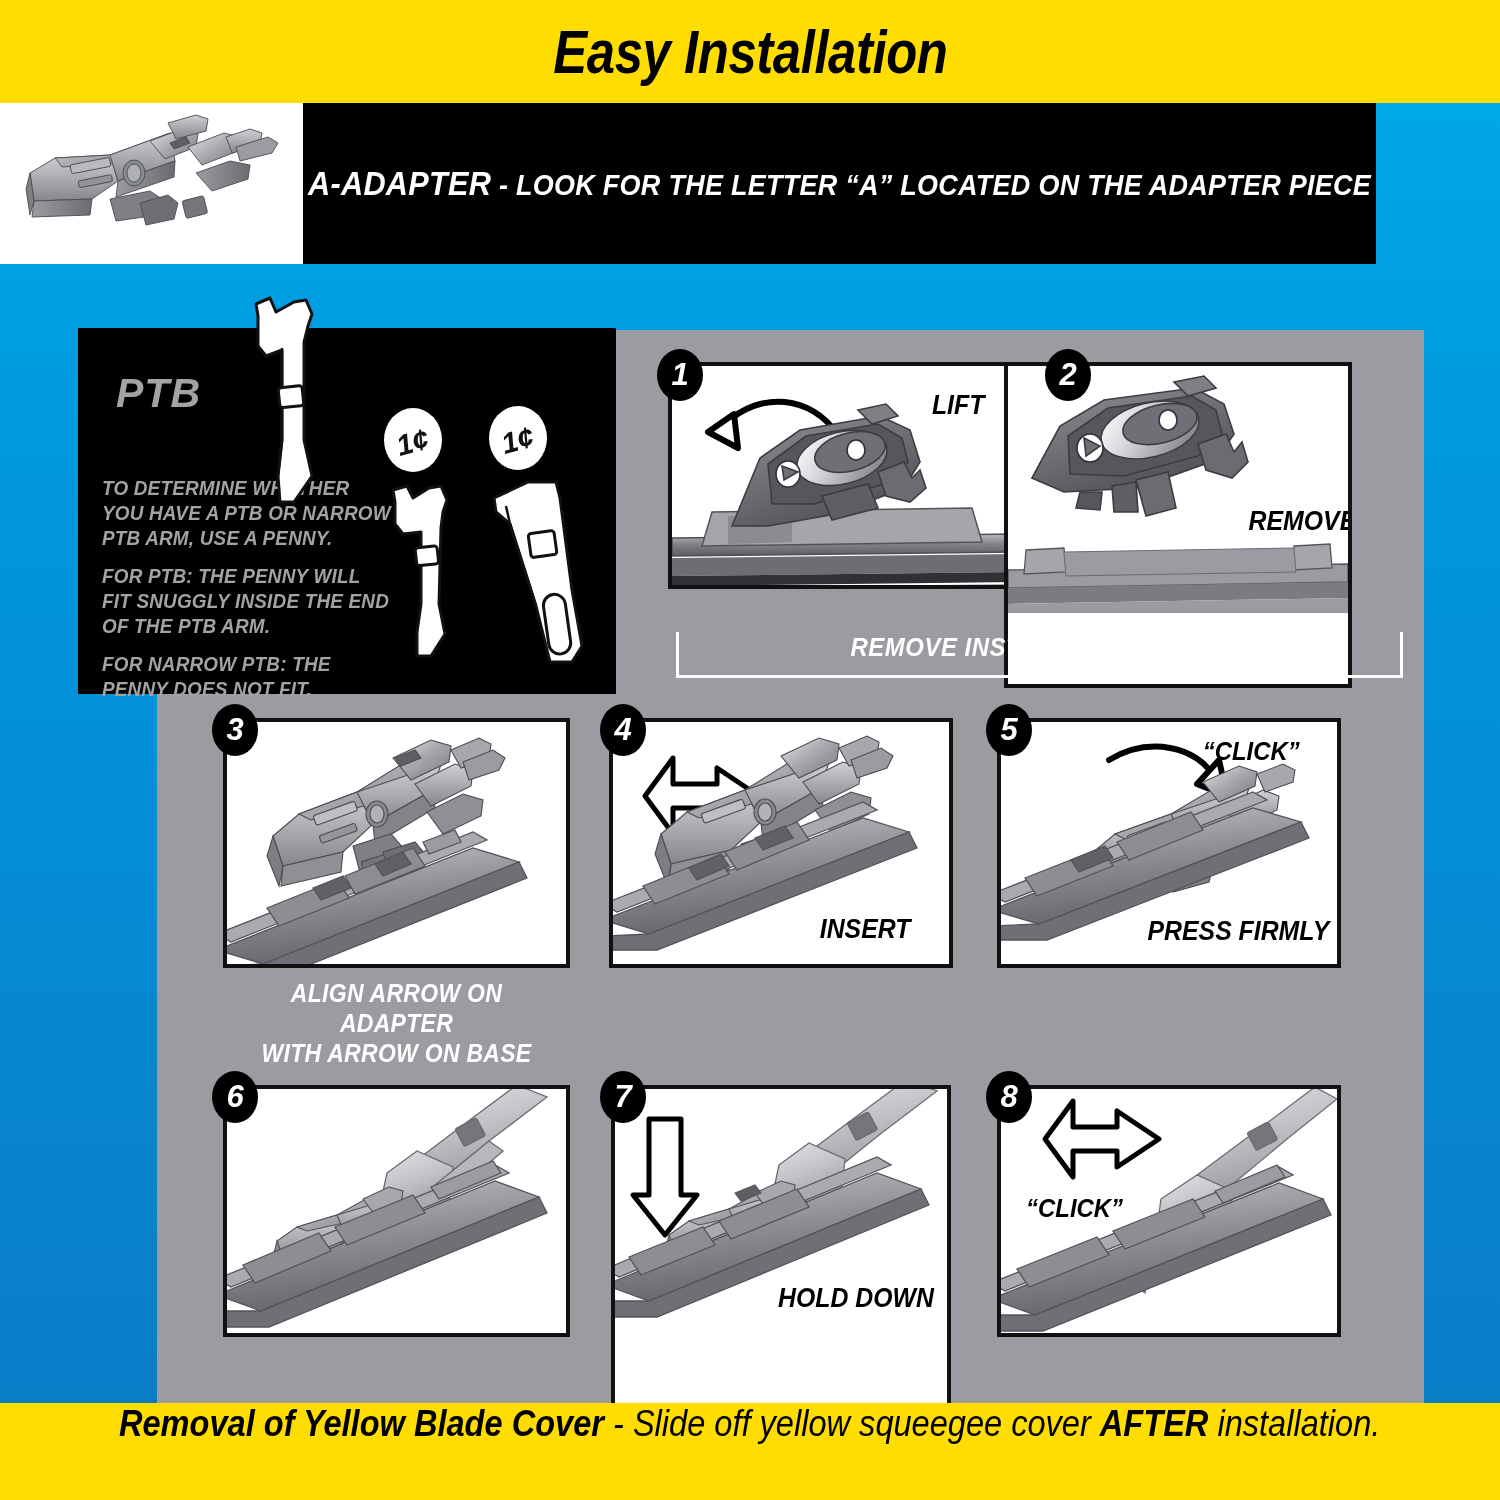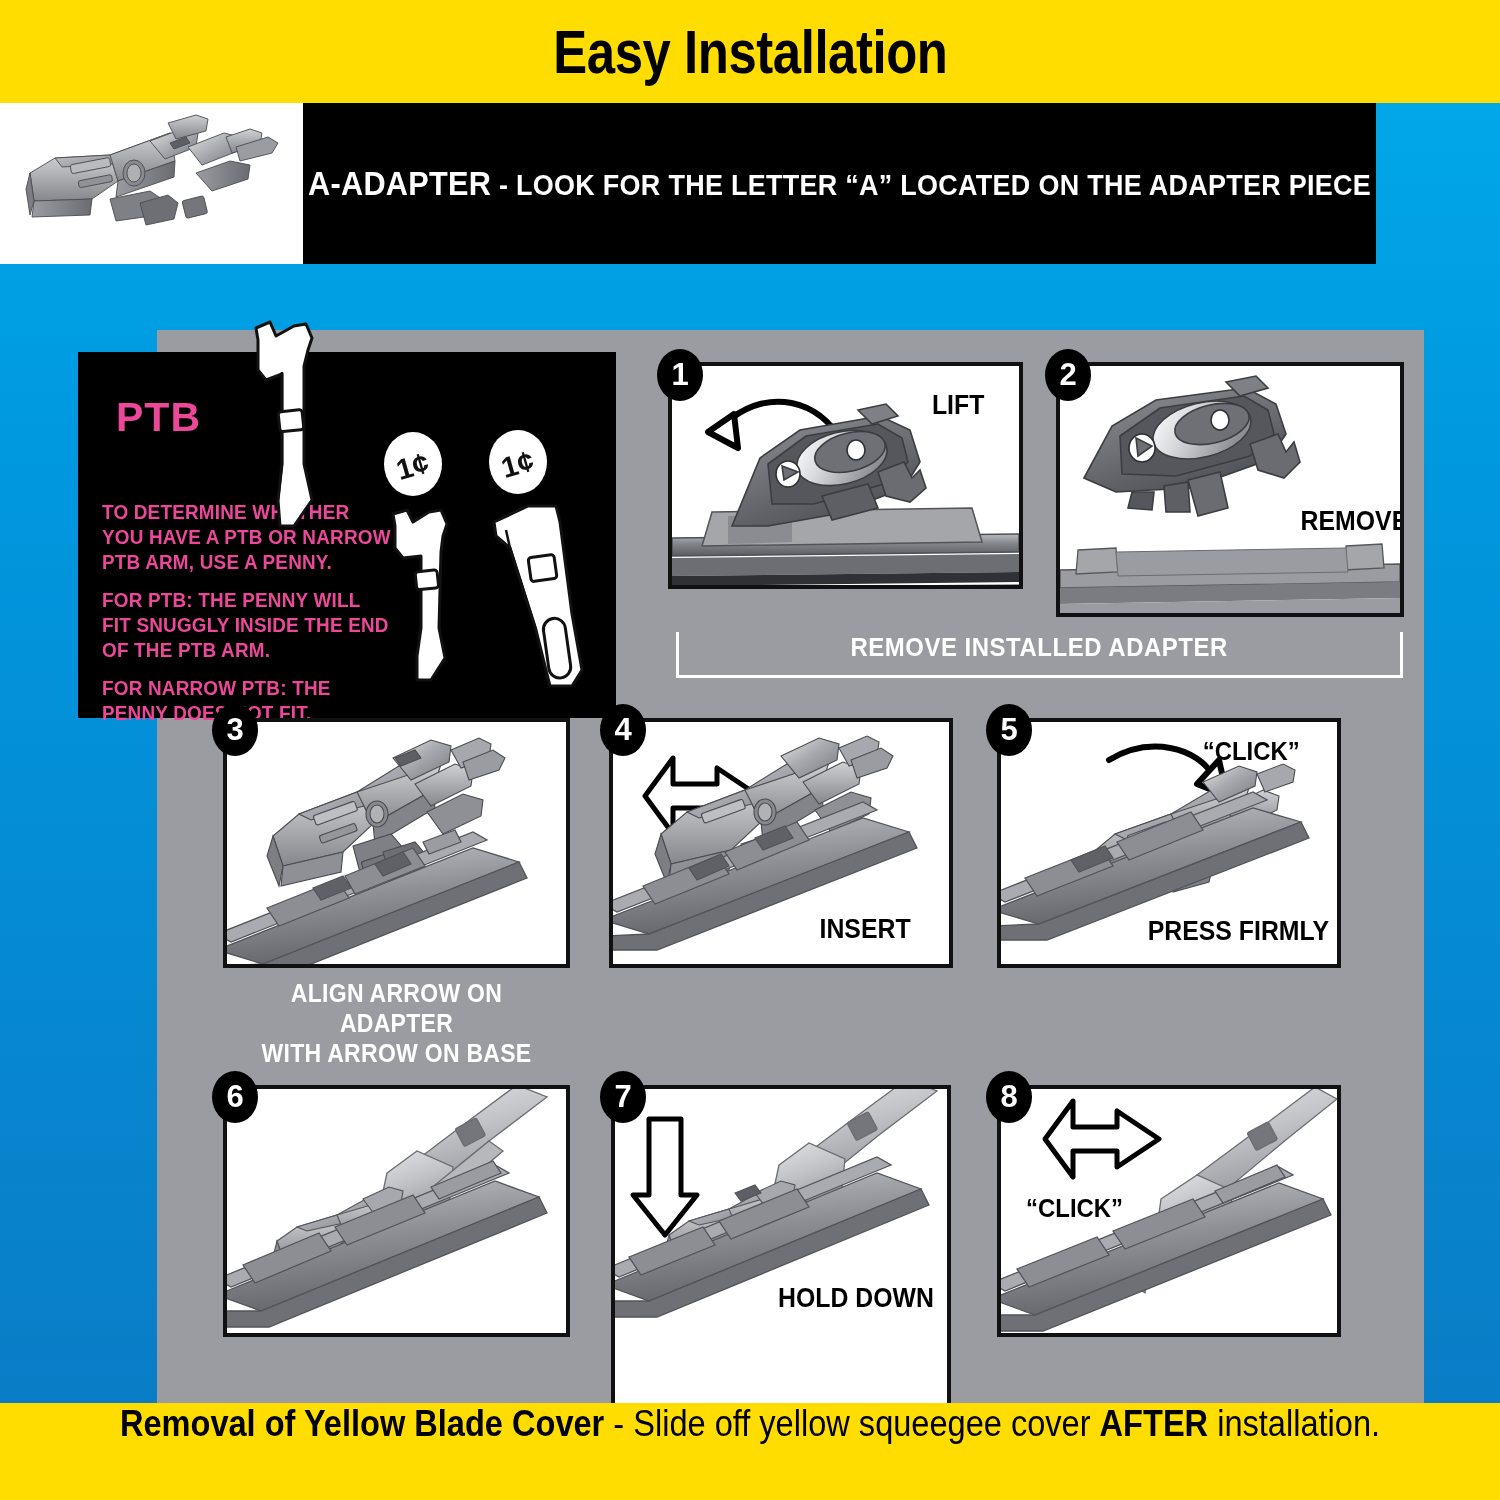--- a/index.html
+++ b/index.html
@@ -7,20 +7,21 @@
   body {
     font-family: "Liberation Sans", sans-serif;
     background: #ffffff;
     overflow: hidden;
   }
   #page {
     position: relative;
     width: 1500px;
     height: 1500px;
     background: linear-gradient(180deg, #00ACEC 0%, #0098DF 30%, #0B7AC4 100%);
+    font-style: italic;
   }
 
   
   .header-yellow {
     position: absolute; left: 0; top: 0; width: 1500px; height: 103px;
     background: #FFDD00;
     display: flex; align-items: center; justify-content: center;
   }
   .header-title {
     font-size: 62px; font-weight: bold; color: #000;
@@ -51,23 +52,22 @@
     position: absolute; left: 157px; top: 330px;
     width: 1267px; height: 1080px;
     background: #9B9CA1;
   }
 
   
   .ptb-box {
     position: absolute; left: 78px; top: 328px;
     width: 538px; height: 366px;
     background: #000;
-    color: #ec4899;
+    color: #a3a3a3;
     overflow: visible;
-    margin-top: 24px;
   }
   .ptb-title {
     position: absolute; left: 38px; top: 42px;
     font-size: 41px; font-weight: bold; letter-spacing: 1px;
   }
   .ptb-body {
     position: absolute; left: 24px; top: 148px; width: 300px;
   }
   .ptb-p {
     font-size: 19.5px; line-height: 25px; font-weight: bold;
@@ -284,21 +284,21 @@
         <path d="M110 100 L126 106 L112 114 Z" fill="#6e7076"></path>
         <path d="M186 44 L214 38 L226 50 L200 58 Z" fill="#7e8085"></path>
         <path d="M206 106 L232 96 L240 112 L248 104 L254 122 L238 136 L214 130 Z" fill="#6a6c72"></path>
         <path d="M150 130 L196 118 L206 142 L160 154 Z" fill="#5d5f65"></path>
       </g>
       <text x="286" y="48" font-family="&quot;Liberation Sans&quot;, sans-serif" font-size="27" font-weight="bold" fill="#000" text-anchor="middle" transform="scale(0.92 1) translate(25 0)">LIFT</text>
     </svg>
   </div>
 
   <div class="badge" style="left:1045px; top:349px;">2</div>
-  <div class="panel" style="left:1056px; top:362px; width:348px; height:255px;">
+  <div class="panel" style="left:1004px; top:362px; width:348px; height:326px;">
     <svg width="340" height="247" viewBox="0 0 340 247">
       <defs>
         <linearGradient id="s2a" x1="0" y1="0" x2="0.6" y2="1">
           <stop offset="0" stop-color="#8e9096"></stop>
             <stop offset="0.55" stop-color="#6c6e74"></stop>
             <stop offset="1" stop-color="#4e5055"></stop>
         </linearGradient>
         <linearGradient id="s2b" x1="0" y1="0" x2="1" y2="0.5">
           <stop offset="0" stop-color="#ffffff"></stop>
             <stop offset="0.4" stop-color="#d9dbde"></stop>

